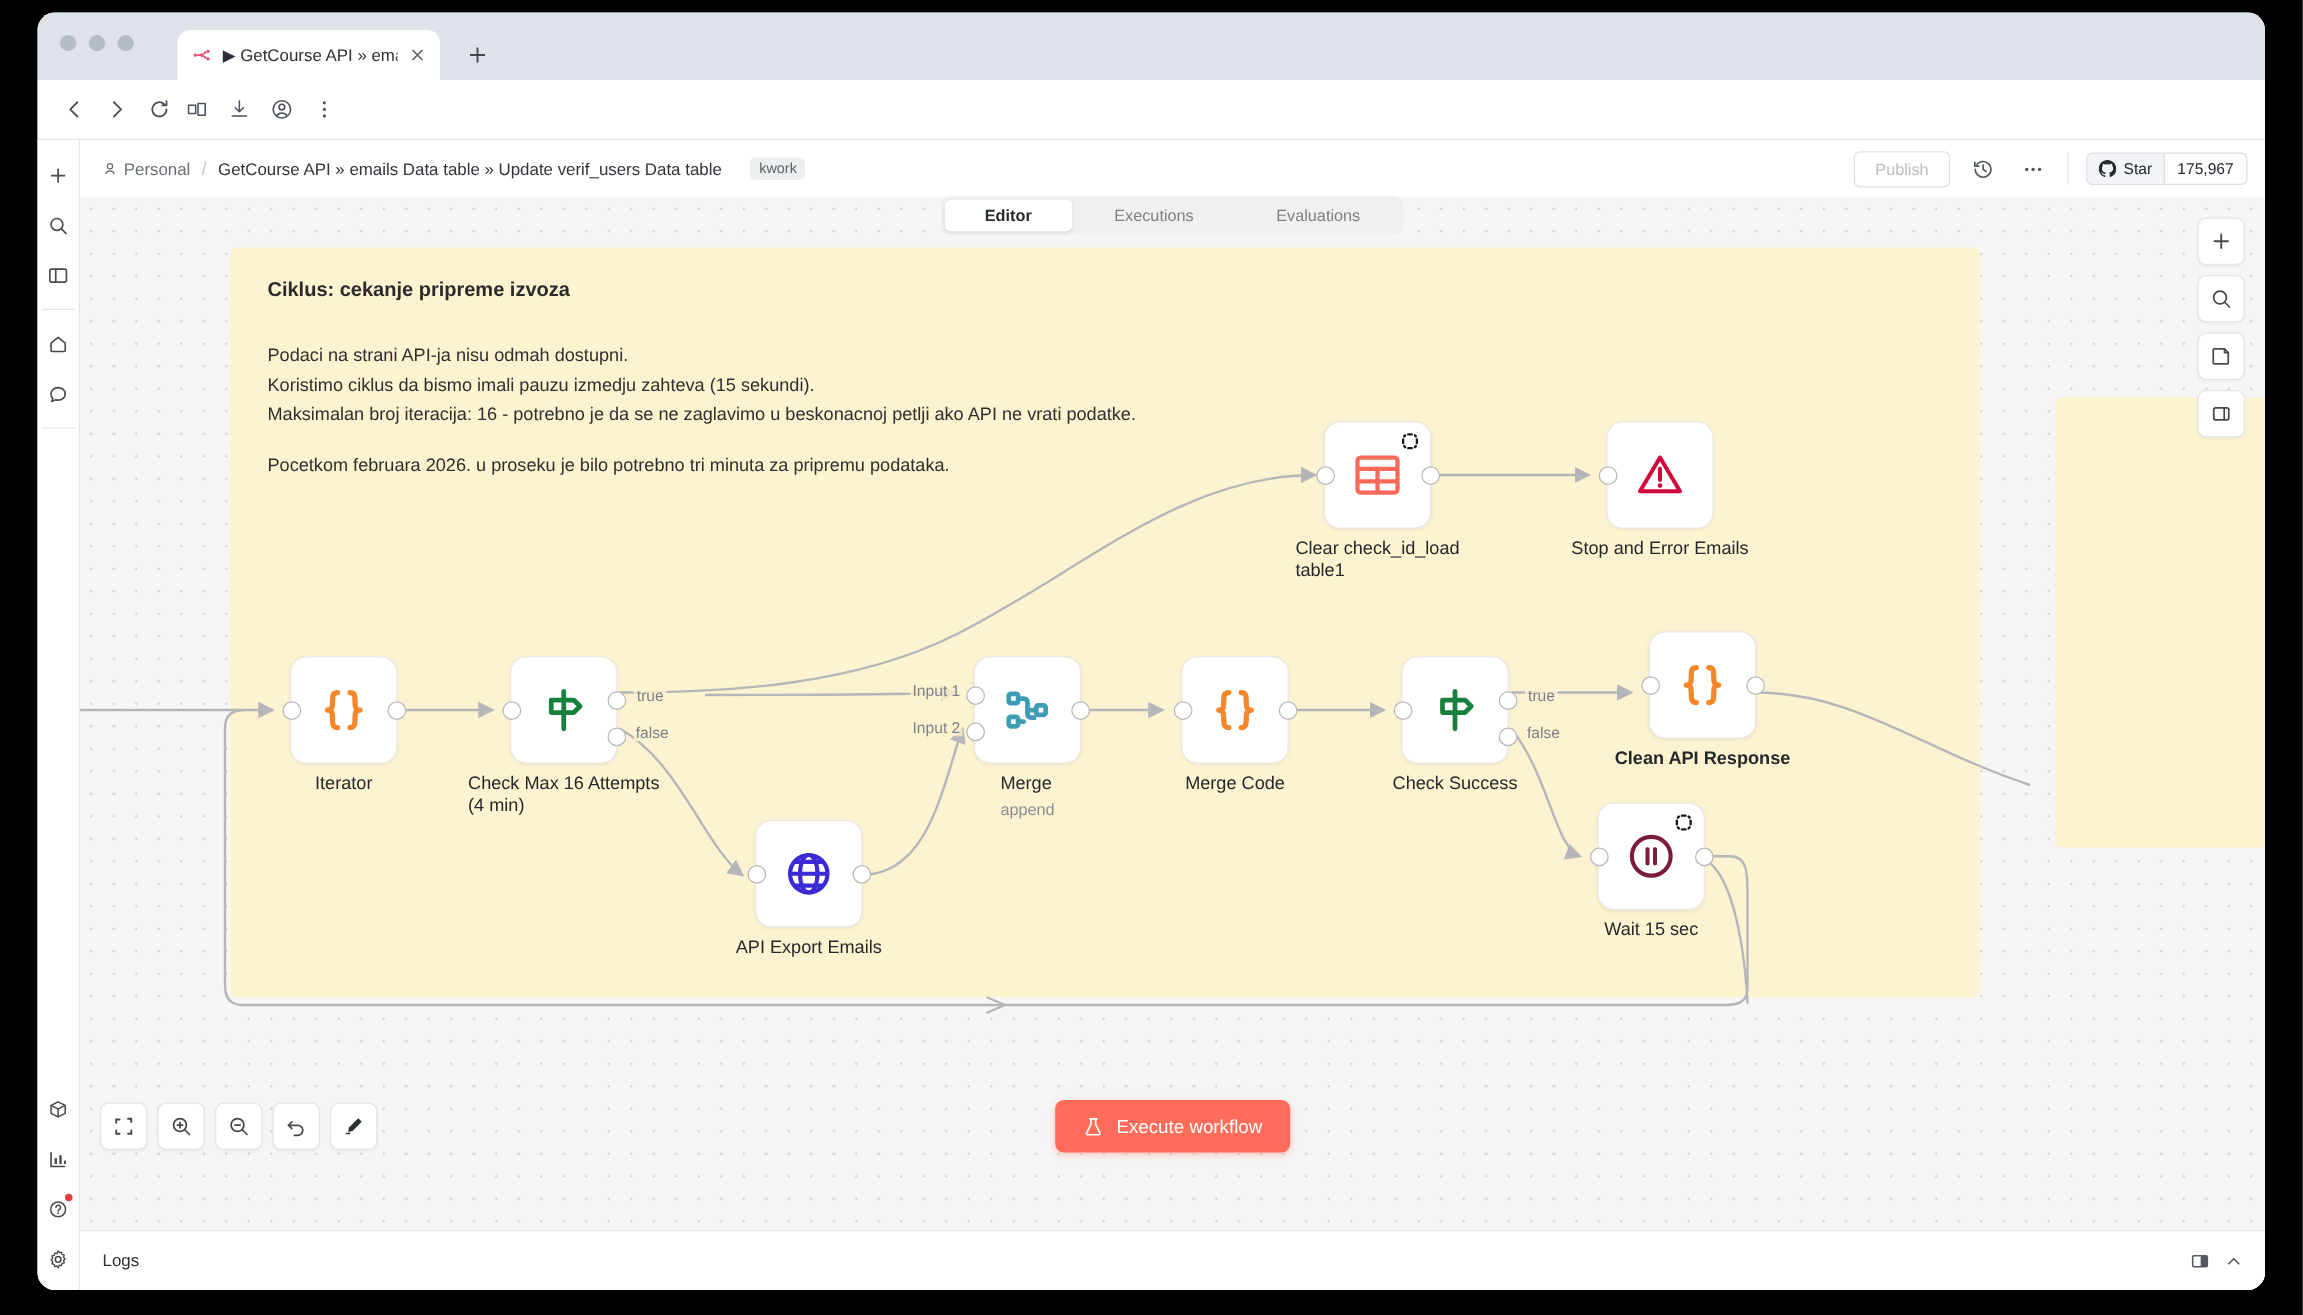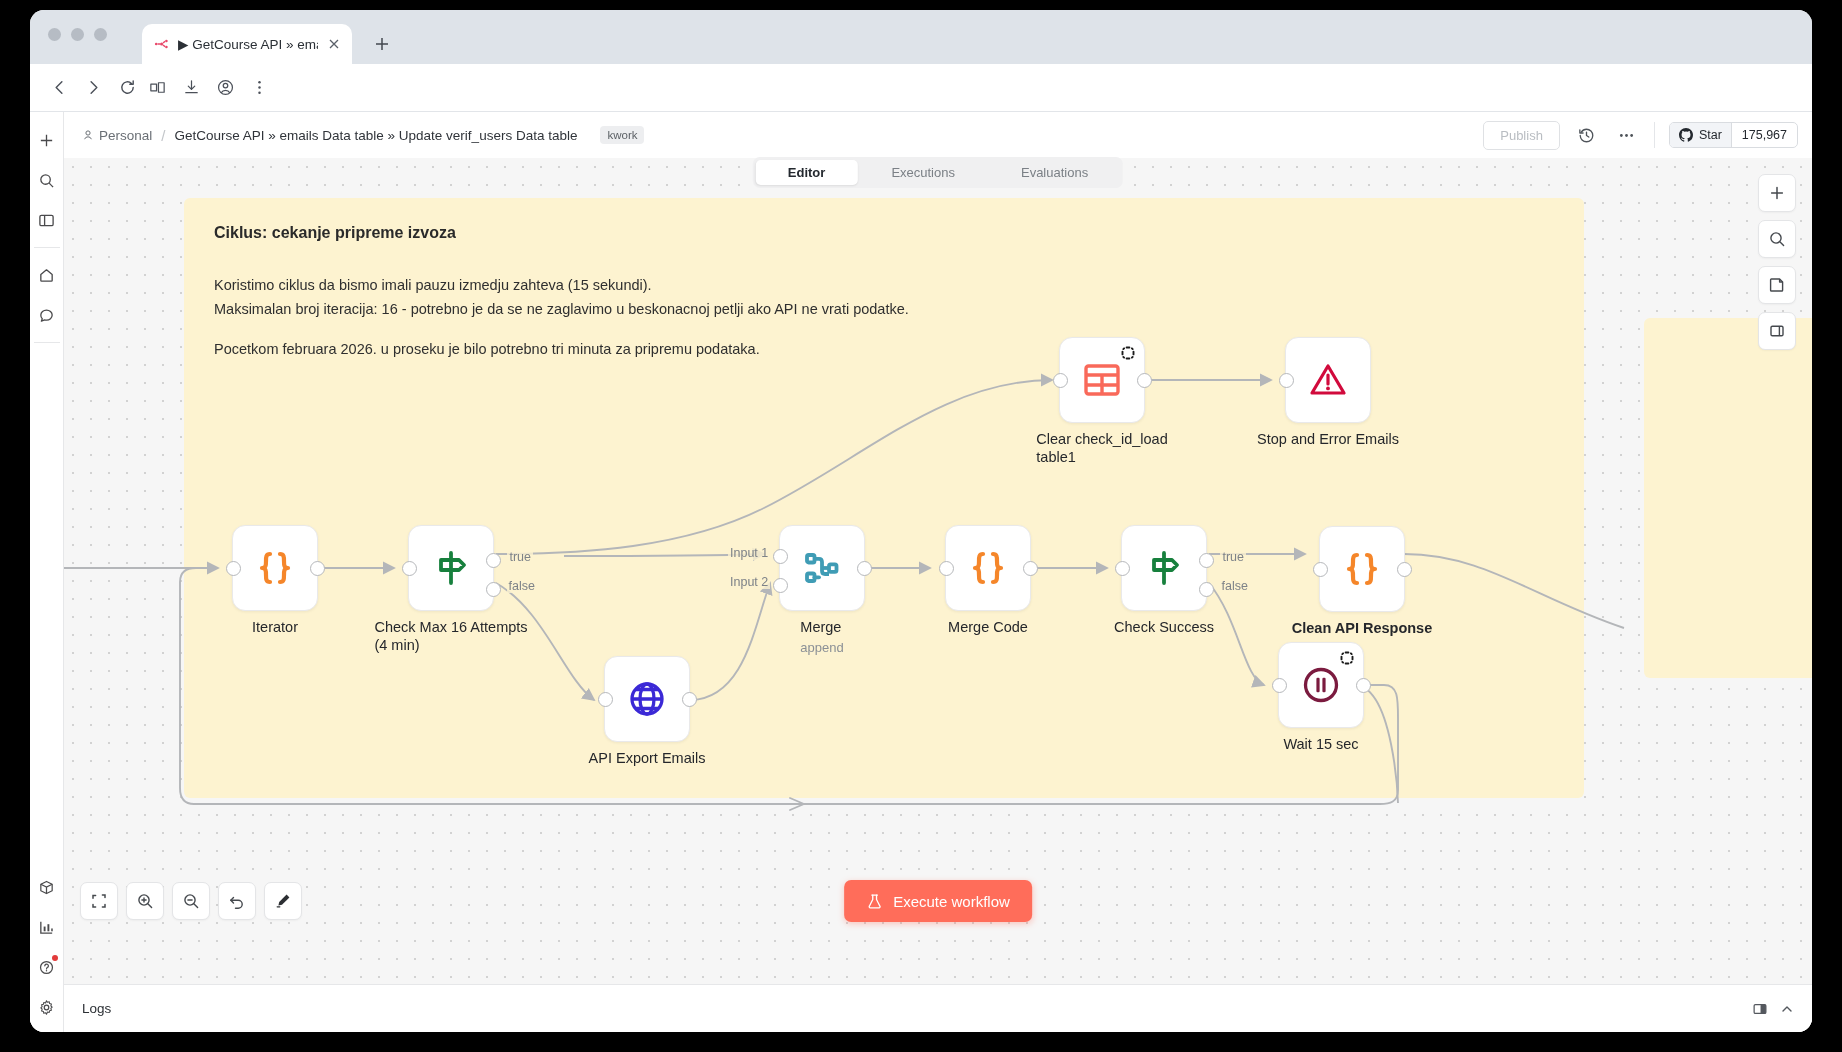--- a/index.html
+++ b/index.html
@@ -374,20 +374,21 @@
         <div class="seg">Evaluations</div>
       </div>
 
       <div class="canvas">
 
         <div class="sticky2"></div>
 
         <div class="sticky">
           <div class="sticky-title">Ciklus: cekanje pripreme izvoza</div>
           <div class="sticky-body">
+            <div>Podaci na strani API-ja nisu odmah dostupni.</div>
             <div>Koristimo ciklus da bismo imali pauzu izmedju zahteva (15 sekundi).</div>
             <div>Maksimalan broj iteracija: 16 - potrebno je da se ne zaglavimo u beskonacnoj petlji ako API ne vrati podatke.</div>
             <div class="gap"></div>
             <div>Pocetkom februara 2026. u proseku je bilo potrebno tri minuta za pripremu podataka.</div>
           </div>
         </div>
 
         <svg class="edges" width="1748" height="826" viewBox="0 0 1748 826">
           <defs>
             <marker id="ar" markerWidth="9" markerHeight="9" refX="6" refY="4.5" orient="auto">
@@ -537,21 +538,21 @@
             </span>
             <span class="pin in"></span>
             <span class="pin t"></span>
             <span class="pin f"></span>
             <span class="pinlabel pl-true">true</span>
             <span class="pinlabel pl-false">false</span>
           </div>
           <div class="node-label">Check Success</div>
         </div>
 
-        <div class="node" style="left:1255px; top:368px;font-weight:bold;">
+        <div class="node" style="left:1255px; top:347px;font-weight:bold;">
           <div class="node-box">
             <span>
               <svg width="46" height="46" viewBox="0 0 46 46">
                   <g stroke="#f5862a" stroke-width="4.2" fill="none" stroke-linecap="round" stroke-linejoin="round">
                 <path d="M18 9c-4 0-4 3-4 7s-0 7-4 7c4 0 4 3 4 7s0 7 4 7"></path>
                 <path d="M28 9c4 0 4 3 4 7s0 7 4 7c-4 0-4 3-4 7s-0 7-4 7"></path>
                   </g>
                 </svg>
             </span>
             <span class="pin in"></span>

